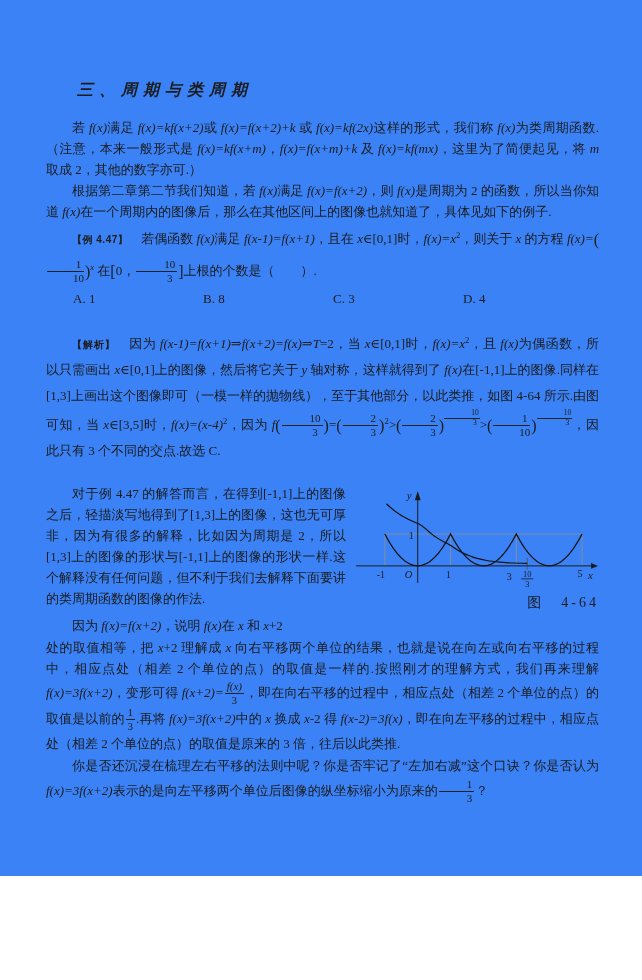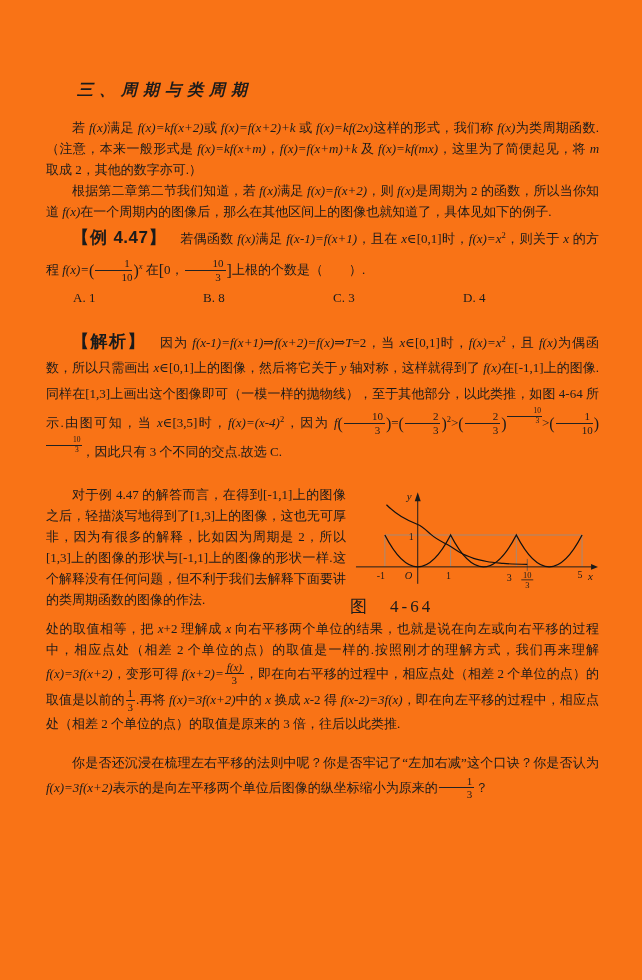--- a/index.html
+++ b/index.html
@@ -1,20 +1,20 @@
 <!DOCTYPE html>
 <html><head>
 <meta charset="utf-8">
 <style>
   * { box-sizing: border-box; }
   html,body { margin:0; padding:0; background:#ffffff; }
   .page {
     position: relative;
-    width: 642px; height: 980px;
-    background: #f97316;
+    width: 642px; height: 876px;
+    background: #3b82f6;
     overflow: hidden;
     color: #1b1b1b;
     font-family: "Liberation Serif", "DejaVu Serif", serif;
   }
   .content { position:absolute; left:46px; top:80px; width:553px; }
 
   h2.title {
     margin: 0 0 16px 31px;
     font-size: 16px; font-weight: 700; font-style: italic;
     letter-spacing: 6px;
@@ -33,36 +33,36 @@
         font-size:11px; line-height:1.15; font-style:normal; margin:0 1px; }
   .fr .n { display:block; border-bottom:1px solid #222; padding:0 2px; }
   .fr .d { display:block; }
 
   sup.sf { display:inline-block; text-align:center; font-size:7.5px;
            line-height:1.15; vertical-align:4px; }
   sup.sf .n { display:block; border-bottom:0.8px solid #222; padding:0 1px; }
   sup.sf .d { display:block; }
 
   .hd { font-family:"Liberation Sans","DejaVu Sans",sans-serif;
-        font-weight:700; font-size:17px; letter-spacing:0.5px; }
+        font-weight:700; font-size:10px; letter-spacing:0.5px; }
 
   .ex  { line-height: 26px; }
   .sol { line-height: 25.5px; }
 
   .options { display:flex; margin:3px 0 18px 27px; font-size:13px; line-height:22px; }
   .options .opt { width:130px; }
 
   .cols { display:flex; margin-top:19px; align-items:flex-start; }
   .lc { width:300px; line-height:23px; }
   figure { margin:3px 0 0 4px; padding:0; width:249px; }
-  figcaption { text-align:left; font-size:17px; margin-top:1px; letter-spacing:3px; }
+  figcaption { text-align:right; font-size:14px; margin-top:1px; letter-spacing:3px; }
 
   .bridge  { margin-top:3px; line-height:22px; }
   .cont    { line-height:21.5px; }
-  .closing { margin-top:16px; line-height:24px; }
+  .closing { margin-top:0; line-height:24px; }
 
   svg text { font-family:"Liberation Serif","DejaVu Serif",serif; fill:#1b1b1b; }
 </style>
 </head>
 <body>
 
 <div class="page">
   <div class="content">
 
     <h2 class="title">三、周期与类周期</h2>
@@ -120,17 +120,18 @@
           <g>
             <text x="178" y="91" font-size="8.5" text-anchor="middle">10</text>
             <line x1="172" y1="93" x2="184" y2="93" stroke="#1b1b1b" stroke-width="0.8"></line>
             <text x="178" y="101" font-size="8.5" text-anchor="middle">3</text>
           </g>
         </svg>
         <figcaption>图　4-64</figcaption>
       </figure>
     </div>
 
+    <p class="ind bridge">因为 <i class="m">f(x)=f(x+2)</i>，说明 <i class="m">f(x)</i>在 <i class="m">x</i> 和 <i class="m">x</i>+2</p>
     <p class="cont">处的取值相等，把 <i class="m">x</i>+2 理解成 <i class="m">x</i> 向右平移两个单位的结果，也就是说在向左或向右平移的过程中，相应点处（相差 2 个单位的点）的取值是一样的.按照刚才的理解方式，我们再来理解 <i class="m">f(x)=3f(x+2)</i>，变形可得 <i class="m">f(x+2)=</i><span class="fr"><span class="n it">f(x)</span><span class="d">3</span></span>，即在向右平移的过程中，相应点处（相差 2 个单位的点）的取值是以前的<span class="fr"><span class="n">1</span><span class="d">3</span></span>.再将 <i class="m">f(x)=3f(x+2)</i>中的 <i class="m">x</i> 换成 <i class="m">x</i>-2 得 <i class="m">f(x-2)=3f(x)</i>，即在向左平移的过程中，相应点处（相差 2 个单位的点）的取值是原来的 3 倍，往后以此类推.</p>
     <p class="ind closing">你是否还沉浸在梳理左右平移的法则中呢？你是否牢记了“左加右减”这个口诀？你是否认为 <i class="m">f(x)=3f(x+2)</i>表示的是向左平移两个单位后图像的纵坐标缩小为原来的<span class="fr"><span class="n">1</span><span class="d">3</span></span>？</p>
 
   </div>
 </div>
 
 </body></html>

